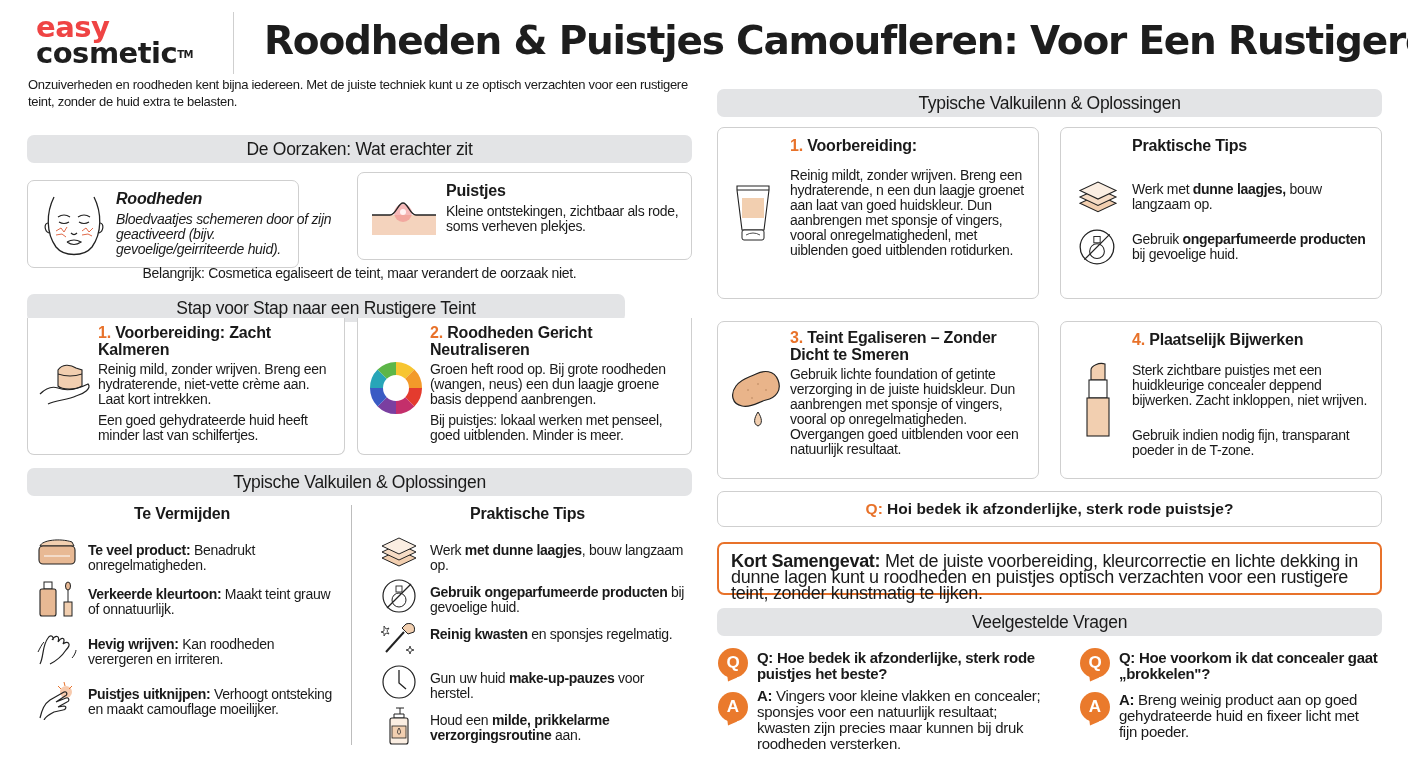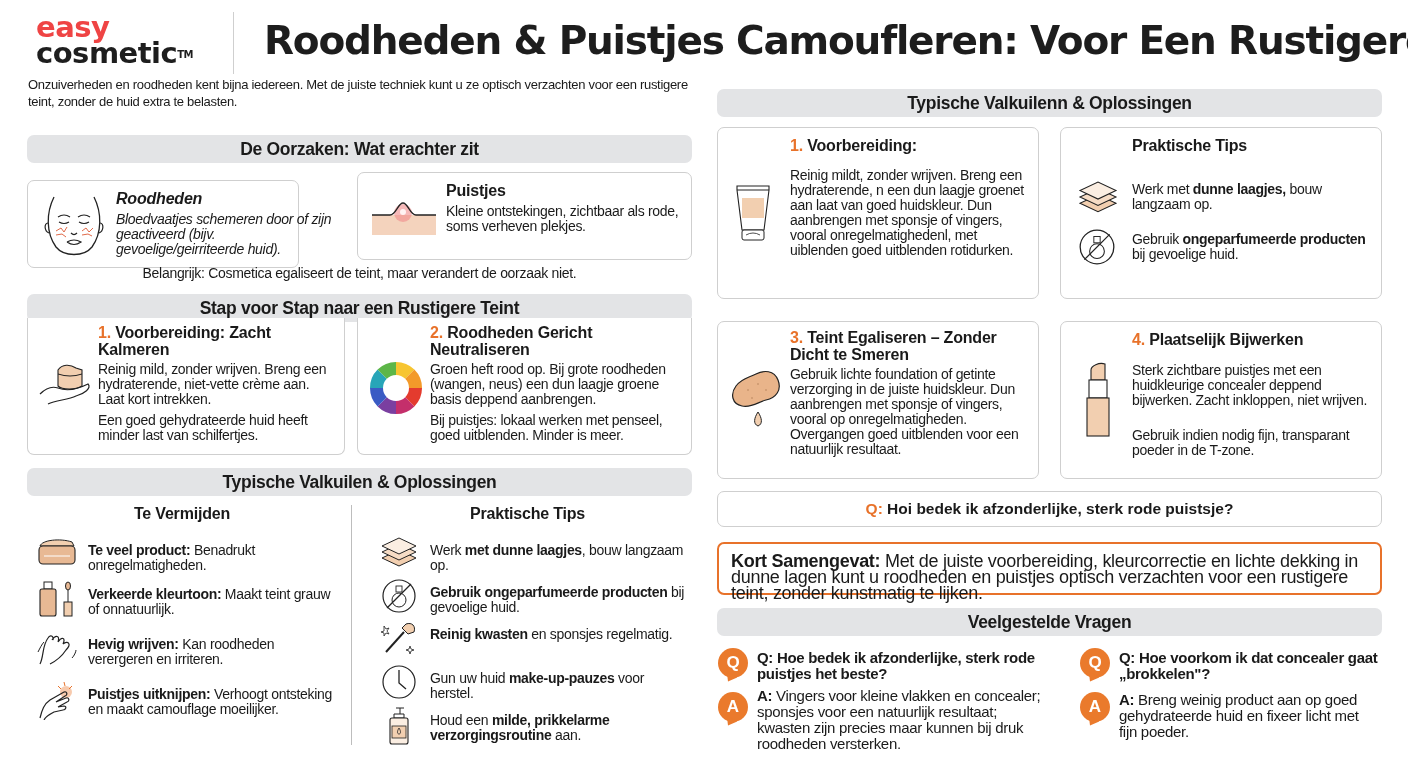--- a/index.html
+++ b/index.html
@@ -9,21 +9,21 @@
   .abs { position: absolute; }
   .logo { left: 36px; top: 14px; width: 190px; line-height: 26px; }
   .logo .easy { color: #ef4444; font-weight: bold; font-size: 29px; font-family: "DejaVu Sans", sans-serif; letter-spacing: -0.5px; }
   .logo .cosmetic { color: #1e1e1e; font-weight: bold; font-size: 29px; font-family: "DejaVu Sans", sans-serif; letter-spacing: -0.5px; }
   .logo .tm { font-size: 10px; vertical-align: top; position: relative; top: 2px; }
   .logo-divider { left: 233px; top: 12px; width: 1px; height: 62px; background: #cfcfcf; }
   .title { left: 264px; top: 18px; font-size: 39px; font-weight: bold; font-family: "DejaVu Sans", sans-serif; letter-spacing: -1.2px; color: #1d1d1d; white-space: nowrap; }
 
   .intro { left: 28px; top: 76px; width: 660px; font-size: 13px; line-height: 17px; font-family: "Liberation Sans Narrow", "Liberation Sans", sans-serif; letter-spacing: -0.3px; }
 
-  .section-bar { background: #e3e4e6; border-radius: 7px; height: 28px; text-align: center; font-weight: bold; font-size: 17.5px; line-height: 28px; letter-spacing: -0.3px; }
+  .section-bar { background: #e3e4e6; border-radius: 7px; height: 28px; text-align: center; font-weight: normal; font-size: 17.5px; line-height: 28px; letter-spacing: -0.3px; }
   .card { border: 1.5px solid #cfcfcf; border-radius: 7px; background: #fff; }
   .card-title { font-weight: bold; font-size: 16px; line-height: 17px; letter-spacing: -0.2px; }
   .card-text { font-size: 14px; line-height: 15px; letter-spacing: -0.3px; }
   .num { color: #e8722a; font-weight: bold; }
   .icon { position: absolute; }
   .note { font-size: 14px; text-align: center; letter-spacing: -0.3px; }
 
   .list-item { position: absolute; display: flex; align-items: flex-start; }
   .list-item .txt { font-size: 14px; line-height: 15px; letter-spacing: -0.3px; margin-top: 7px; }
   .list-item b { font-weight: bold; }
@@ -67,21 +67,21 @@
     <circle cx="33" cy="16" r="9" fill="#f08a8a" opacity="0.6"></circle>
     <circle cx="33" cy="15" r="3" fill="#fff3f3"></circle>
     <path d="M2 18 L20 18 C26 18 28 6 33 6 C38 6 40 18 46 18 L66 18" fill="none" stroke="#222" stroke-width="1.3"></path>
   </svg>
   <div class="abs card-title" style="left:88px;top:9px;">Puistjes</div>
   <div class="abs card-text" style="left:88px;top:31px;width:235px;">Kleine ontstekingen, zichtbaar als rode, soms verheven plekjes.</div>
 </div>
 
 <div class="abs note" style="left:27px;top:265px;width:665px;">Belangrijk: Cosmetica egaliseert de teint, maar verandert de oorzaak niet.</div>
 
-<div class="abs section-bar" style="left:27px;top:294px;width:665px;">Stap voor Stap naar een Rustigere Teint</div>
+<div class="abs section-bar" style="left:27px;top:294px;width:598px;">Stap voor Stap naar een Rustigere Teint</div>
 
 <div class="abs card" style="left:27px;top:318px;width:318px;height:137px;border-top:none;border-radius:0 0 7px 7px;">
   <svg class="icon" style="left:10px;top:44px;" width="54" height="44" viewBox="0 0 54 44">
     <path d="M20 8 C24 2 32 2 38 6 L44 8 L44 24 C38 28 24 28 20 24 Z" fill="#f2cfb0" stroke="#222" stroke-width="1.1"></path>
     <path d="M20 12 Q32 16 44 12" fill="none" stroke="#222" stroke-width="1"></path>
     <path d="M2 32 C8 26 14 24 20 26 C30 30 42 26 50 22 C54 26 46 32 38 34 C30 38 18 38 10 42" fill="none" stroke="#222" stroke-width="1.2"></path>
   </svg>
   <div class="abs card-title" style="left:70px;top:6px;width:230px;"><span class="num">1.</span> <span>Voorbereiding: Zacht Kalmeren</span></div>
   <div class="abs card-text" style="left:70px;top:44px;width:240px;">Reinig mild, zonder wrijven. Breng een hydraterende, niet-vette crème aan. Laat kort intrekken.</div>
   <div class="abs card-text" style="left:70px;top:95px;width:240px;">Een goed gehydrateerde huid heeft minder last van schilfertjes.</div>

